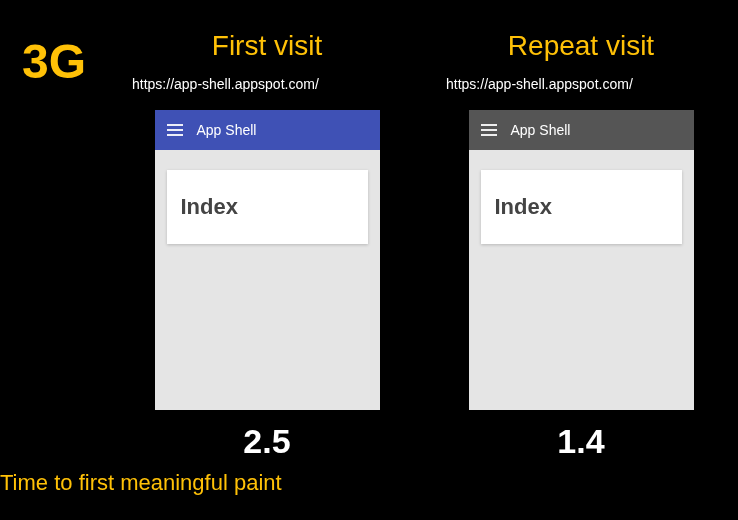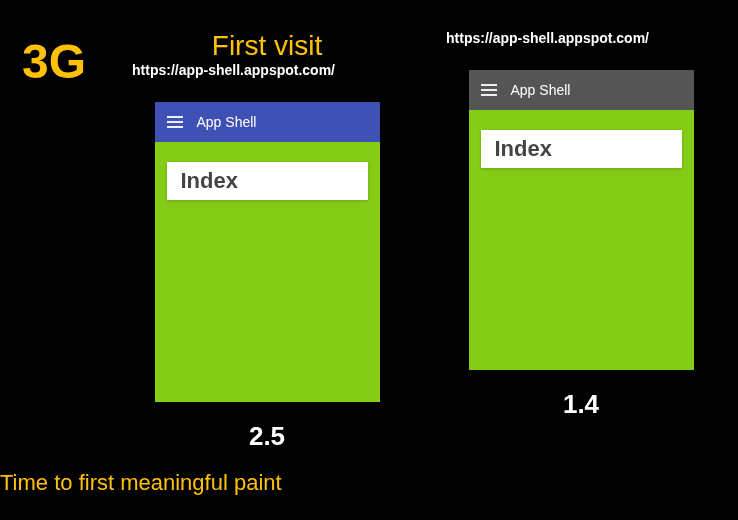--- a/index.html
+++ b/index.html
@@ -30,33 +30,34 @@
     .col {
       flex: 1;
       display: flex;
       flex-direction: column;
       align-items: center;
     }
     .col-heading {
       color: #ffc107;
       font-size: 28px;
       font-weight: 400;
+      margin-bottom: 14px;
     }
     .url {
       color: #fff;
       font-size: 14px;
-      font-weight: 700;
-      margin-bottom: 24px;
+      font-weight: 400;
+      margin-bottom: 18px;
       align-self: flex-start;
       padding-left: 2px;
     }
     .phone {
       width: 225px;
       height: 300px;
-      background: #84cc16;
+      background: #e5e5e5;
       display: flex;
       flex-direction: column;
     }
     .appbar {
       height: 40px;
       display: flex;
       align-items: center;
       padding: 0 12px;
       gap: 14px;
     }
@@ -78,33 +79,33 @@
     .appbar-title {
       color: #fff;
       font-size: 14px;
     }
     .phone-body {
       flex: 1;
       padding: 20px 12px;
     }
     .card {
       background: #fff;
-      padding: 6px 14px;
+      padding: 24px 14px;
       box-shadow: 0 1px 3px rgba(0,0,0,0.2);
     }
     .card-title {
       color: #444;
       font-size: 22px;
       font-weight: 700;
     }
     .metric {
       color: #fff;
-      font-size: 26px;
+      font-size: 34px;
       font-weight: 700;
-      margin-top: 19px;
+      margin-top: 12px;
       text-align: center;
     }
     .caption {
       position: absolute;
       bottom: 24px;
       left: 0;
       right: 0;
       text-align: left;
       color: #ffc107;
       font-size: 22px;
@@ -132,20 +133,21 @@
       <div class="phone-body">
         <div class="card">
           <div class="card-title">Index</div>
         </div>
       </div>
     </div>
     <div class="metric">2.5</div>
   </div>
 
   <div class="col">
+    <div class="col-heading">Repeat visit</div>
     <div class="url">https://app-shell.appspot.com/</div>
     <div class="phone">
       <div class="appbar appbar-repeat">
         <div class="hamburger">
           <span></span>
             <span></span>
             <span></span>
         </div>
         <div class="appbar-title">App Shell</div>
       </div>

